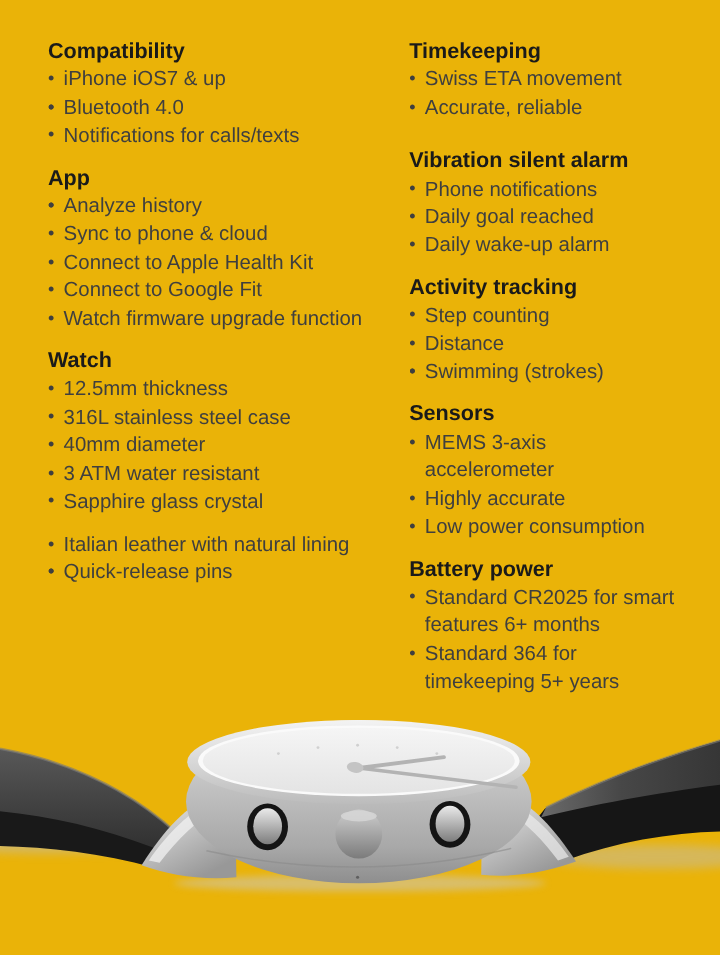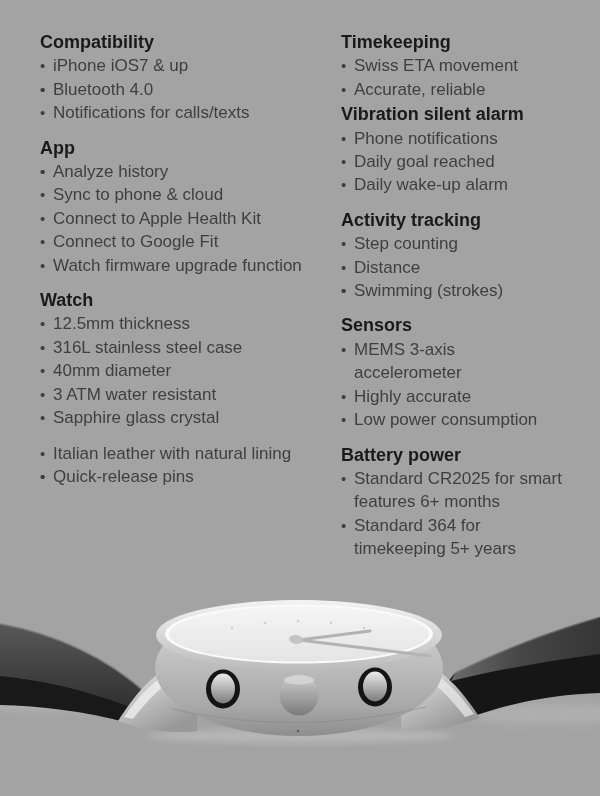--- a/index.html
+++ b/index.html
@@ -1,32 +1,32 @@
 <!DOCTYPE html>
 <html style="--heading-color: #1a1a1a; --body-color: #3f3f3f;"><head>
 <meta charset="utf-8">
 <style>
   html, body { margin:0; padding:0; background:#ffffff; }
   body {
     width:600px; height:796px; overflow:hidden;
     font-family:"Liberation Sans", sans-serif;
     -webkit-font-smoothing:antialiased;
   }
-  .page { position:relative; width:600px; height:796px; background:#a3a3a3; }
+  .page { position:relative; width:600px; height:796px; background:#eab308; }
 
   .columns {
     position:absolute; top:31px; left:40px;
     display:flex; align-items:flex-start;
   }
   .col-left  { width:301px; }
   .col-right { width:224px; }
 
   .spec-section { margin:0; }
   .spec-section + .spec-section { margin-top:12px; }
-  .spec-section.tight { margin-top:2px; }
+  .spec-section.tight { margin-top:21px; }
 
   .spec-title {
     margin:0; padding:0;
     font-size:18px; font-weight:bold;
     line-height:23.4px;
     color:var(--heading-color, #1a1a1a);
   }
   .spec-list { list-style:none; margin:0; padding:0; }
   .spec-item {
     position:relative; padding-left:13px;

